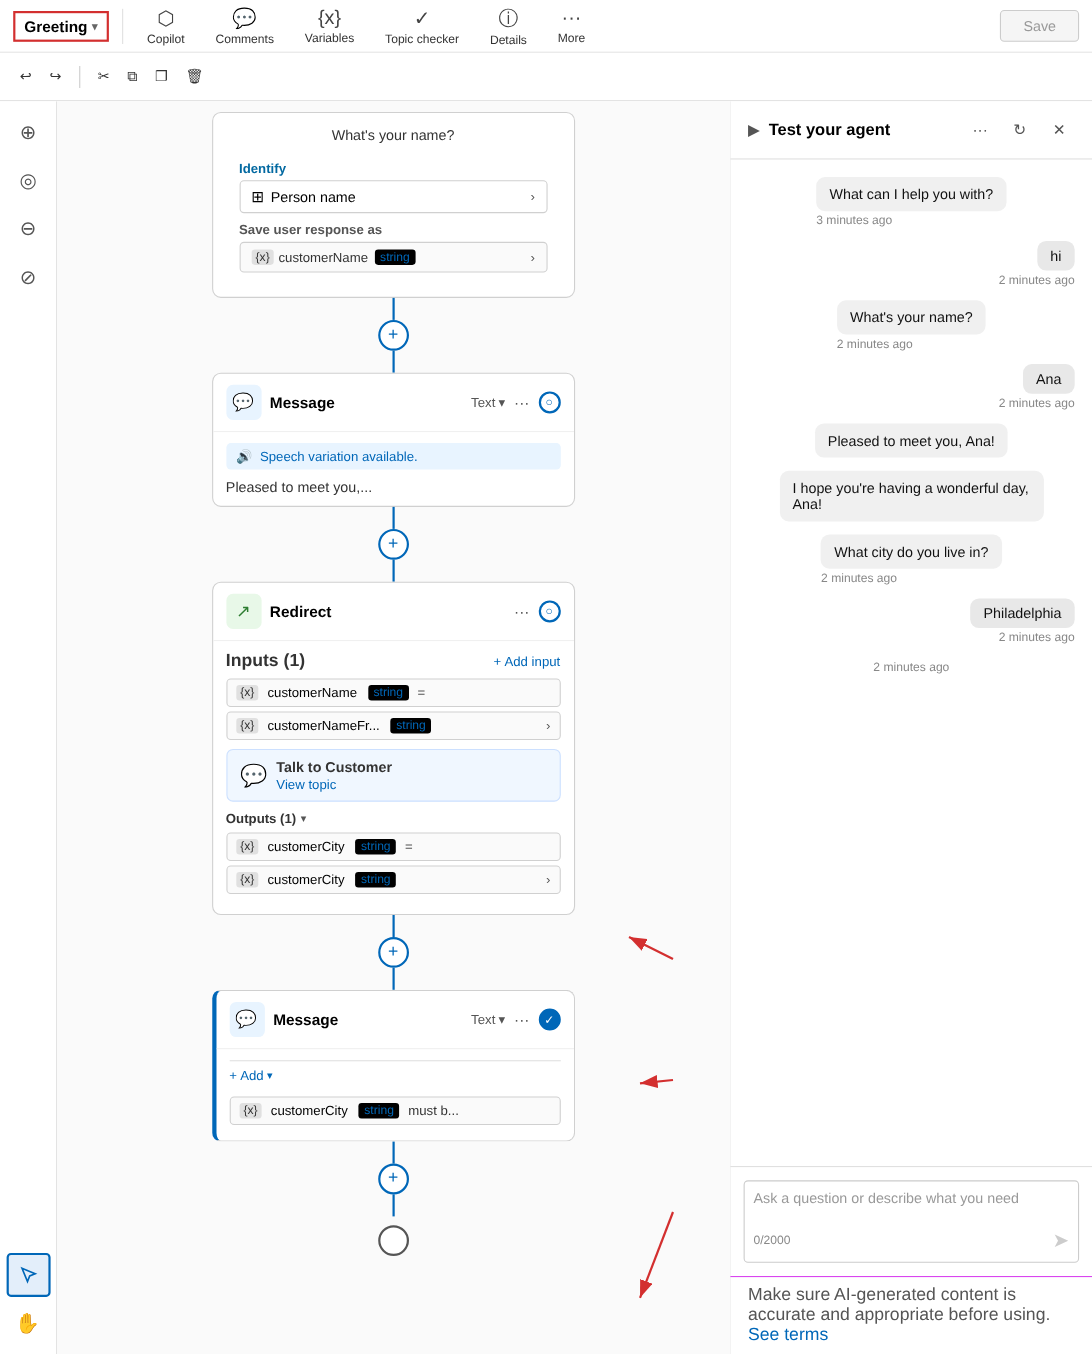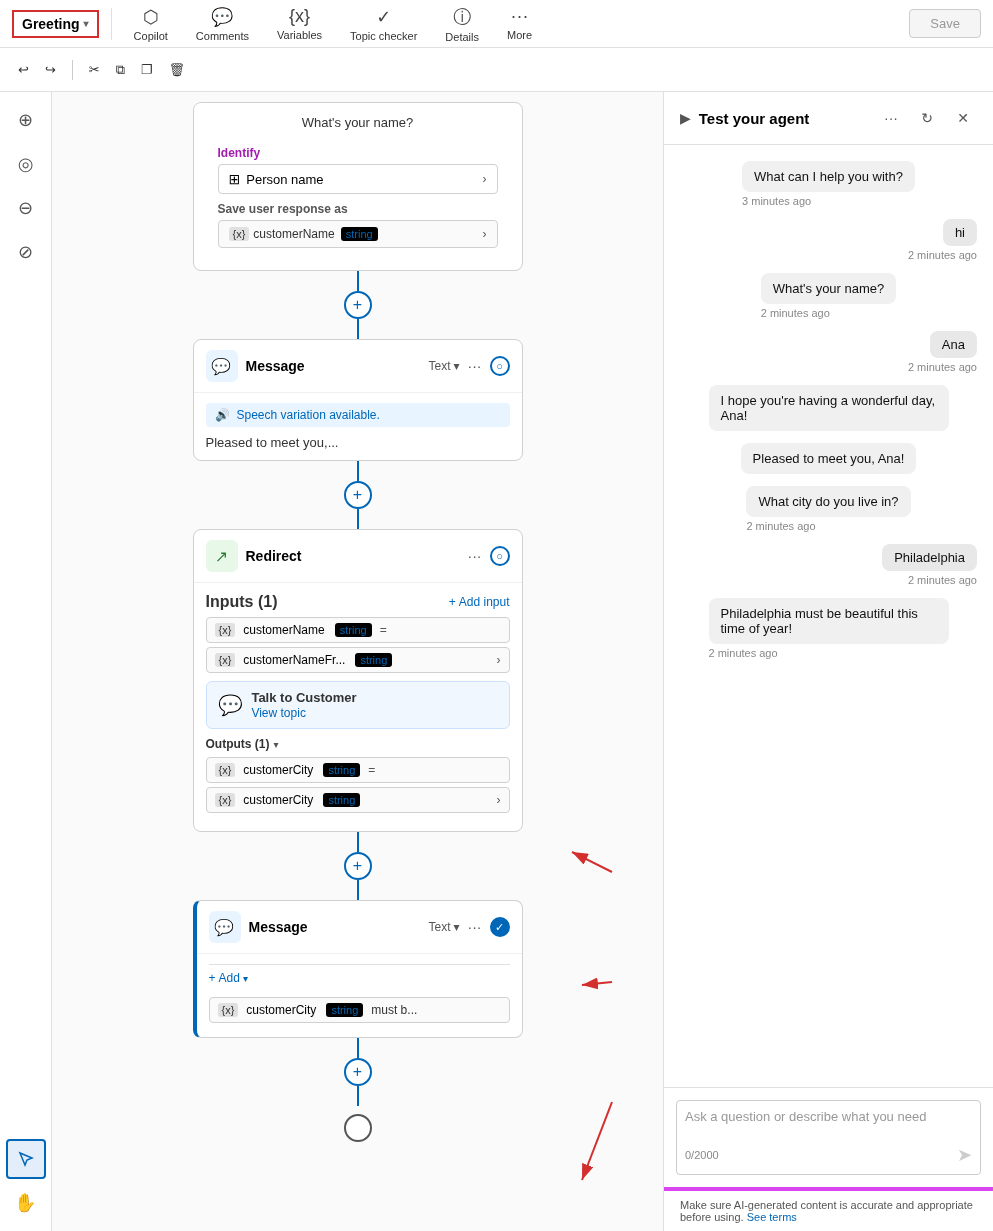--- a/index.html
+++ b/index.html
@@ -47,21 +47,21 @@
     .msg-right { display: flex; flex-direction: column; align-items: flex-end; align-self: flex-end; max-width: 200px; }
     .msg-bubble-left { background: #f0f0f0; border-radius: 8px; padding: 8px 12px; font-size: 13px; color: #111; }
     .msg-bubble-right { background: #e8e8e8; border-radius: 8px; padding: 6px 12px; font-size: 13px; color: #111; text-align: right; }
     .msg-time { font-size: 11px; color: #888; margin-top: 3px; }
     .chat-input-area { border-top: 1px solid #e0e0e0; padding: 12px; }
     .chat-input-box { border: 1px solid #ccc; border-radius: 4px; padding: 8px; min-height: 70px; width: 100%; display: flex; flex-direction: column; justify-content: space-between; }
     .chat-input-placeholder { color: #999; font-size: 13px; }
     .chat-input-footer { display: flex; justify-content: space-between; align-items: center; margin-top: 20px; }
     .char-count { font-size: 11px; color: #888; }
     .send-btn { font-size: 18px; color: #ccc; cursor: pointer; }
-    .ai-disclaimer { padding: 8px 16px; font-size: 11px; color: #555; border-top: 4px solid #d946ef; }
+    .ai-disclaimer { padding: 8px 16px; font-size: 16px; color: #555; border-top: 1px solid #d946ef; }
     .ai-disclaimer a { color: #0067b8; text-decoration: none; }
 
     
     .canvas-flow { display: flex; flex-direction: column; align-items: center; width: 100%; }
     .connector-line { width: 2px; height: 20px; background: #0067b8; margin: 0 auto; }
     .add-node-btn { width: 28px; height: 28px; border-radius: 50%; border: 2px solid #0067b8; background: #fff; display: flex; align-items: center; justify-content: center; cursor: pointer; font-size: 16px; color: #0067b8; margin: 0 auto; }
 
     .node-card { background: #fff; border: 1px solid #d0d0d0; border-radius: 8px; width: 330px; padding: 0; overflow: hidden; margin: 0 auto; }
     .node-card.highlighted { border-left: 4px solid #0067b8; }
 
@@ -70,21 +70,21 @@
     .node-icon.msg-icon { background: #e8f4ff; color: #0067b8; }
     .node-icon.redirect-icon { background: #e8f8e8; color: #2e7d32; }
     .node-title { font-size: 14px; font-weight: 600; flex: 1; }
     .node-type-badge { display: flex; align-items: center; gap: 3px; font-size: 12px; color: #555; cursor: pointer; }
     .node-more-btn { color: #555; cursor: pointer; font-size: 14px; }
     .node-check { width: 20px; height: 20px; border-radius: 50%; border: 2px solid #0067b8; display: flex; align-items: center; justify-content: center; color: #0067b8; font-size: 11px; }
     .node-check.filled { background: #0067b8; color: #fff; }
 
     .node-body { padding: 10px 12px; }
 
-    .identify-label { font-size: 12px; color: #a21caf; font-weight: 600; margin-bottom: 4px; }
+    .identify-label { font-size: 12px; color: #0369a1; font-weight: 600; margin-bottom: 4px; }
     .identify-row { display: flex; align-items: center; border: 1px solid #d0d0d0; border-radius: 4px; padding: 6px 10px; justify-content: space-between; }
     .identify-icon { font-size: 14px; margin-right: 6px; }
     .chevron-right { color: #555; font-size: 12px; }
 
     .save-label { font-size: 12px; color: #555; font-weight: 600; margin: 8px 0 4px; }
     .var-row { display: flex; align-items: center; border: 1px solid #d0d0d0; border-radius: 4px; padding: 6px 10px; justify-content: space-between; background: #fafafa; }
     .var-icon { background: #e0e0e0; border-radius: 3px; padding: 1px 4px; font-size: 11px; color: #333; margin-right: 4px; }
     .var-name { font-size: 12px; color: #333; }
     .var-type { font-size: 11px; color: #0067b8; background: #000000; border-radius: 3px; padding: 1px 5px; margin-left: 6px; }
 
@@ -391,48 +391,45 @@
 
         <div class="msg-right">
           <div class="msg-bubble-right">
             <span>Ana</span>
           </div>
           <span class="msg-time">2 minutes ago</span>
         </div>
 
         <div class="msg-left">
           <div class="msg-bubble-left">
+            <span>Pleased to meet you, Ana!</span>
+          </div>
+        </div>
+
+        <div class="msg-left">
+          <div class="msg-bubble-left">
             <span>I hope you're having a wonderful day, Ana!</span>
-          </div>
-        </div>
-
-        <div class="msg-left">
-          <div class="msg-bubble-left">
-            <span>Pleased to meet you, Ana!</span>
           </div>
         </div>
 
         <div class="msg-left">
           <div class="msg-bubble-left">
             <span>What city do you live in?</span>
           </div>
           <span class="msg-time">2 minutes ago</span>
         </div>
 
         <div class="msg-right">
           <div class="msg-bubble-right">
             <span>Philadelphia</span>
           </div>
           <span class="msg-time">2 minutes ago</span>
         </div>
 
         <div class="msg-left">
-          <div class="msg-bubble-left">
-            <span>Philadelphia must be beautiful this time of year!</span>
-          </div>
           <span class="msg-time">2 minutes ago</span>
         </div>
 
       </div>
 
       <div class="chat-input-area">
         <div class="chat-input-box">
           <div class="chat-input-placeholder">Ask a question or describe what you need</div>
           <div class="chat-input-footer">
             <span class="char-count">0/2000</span>

